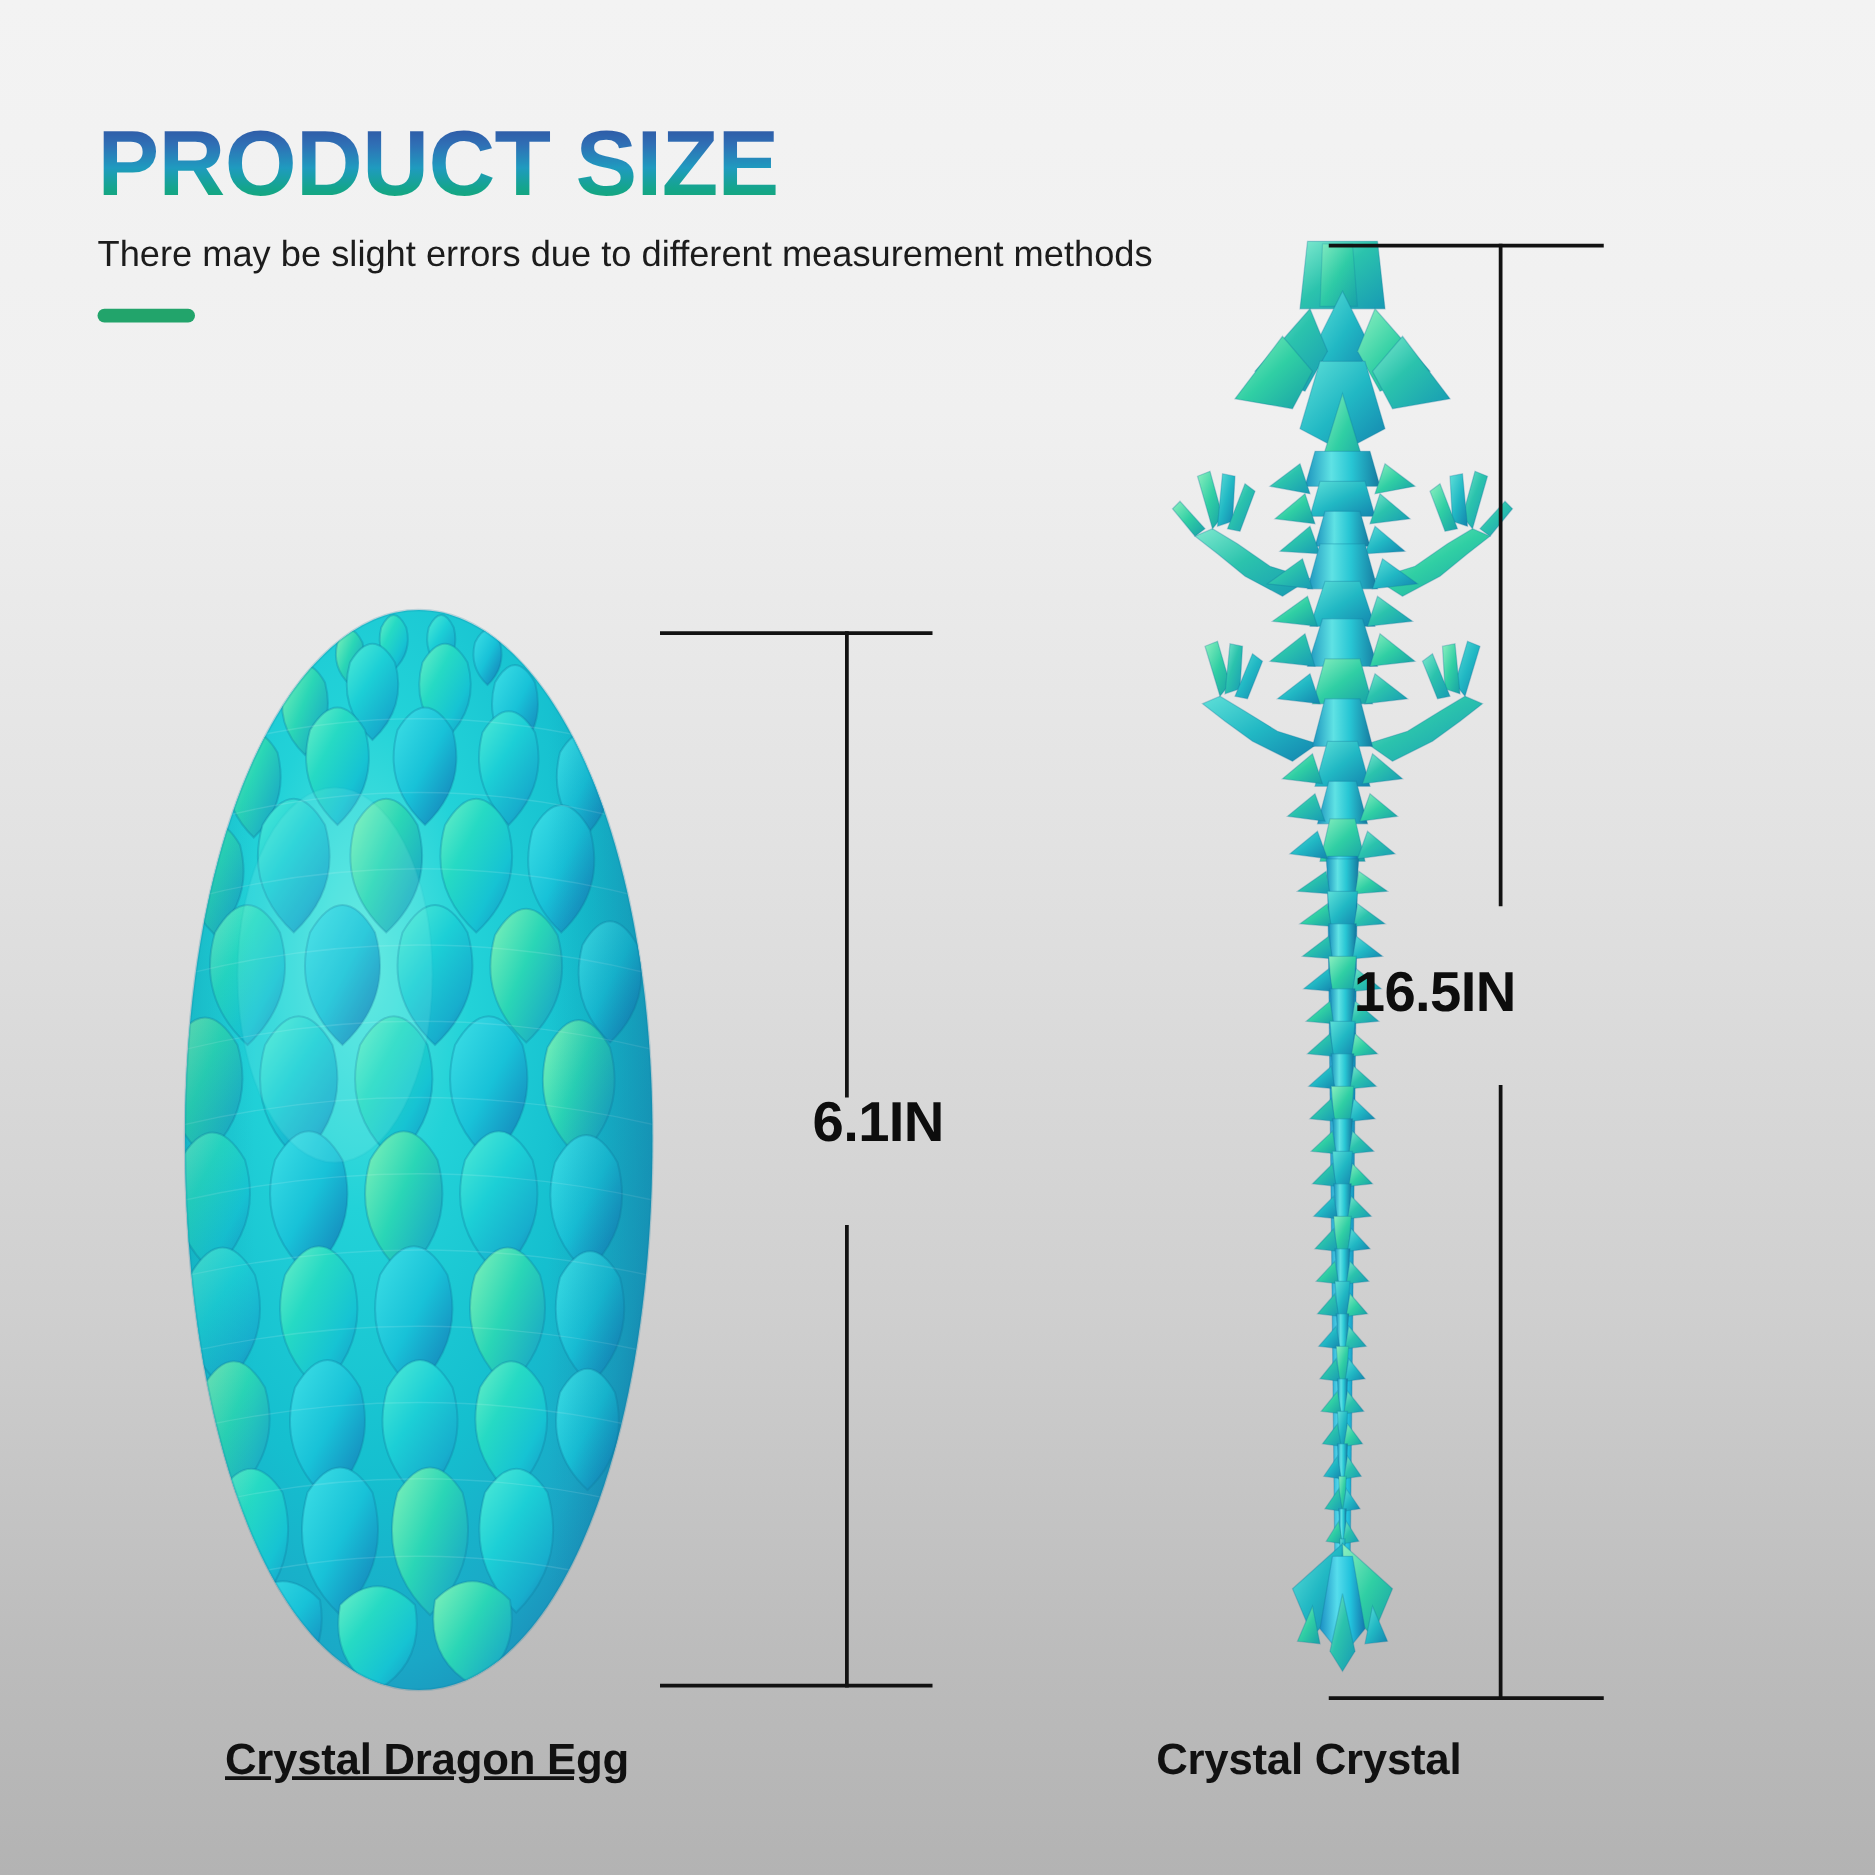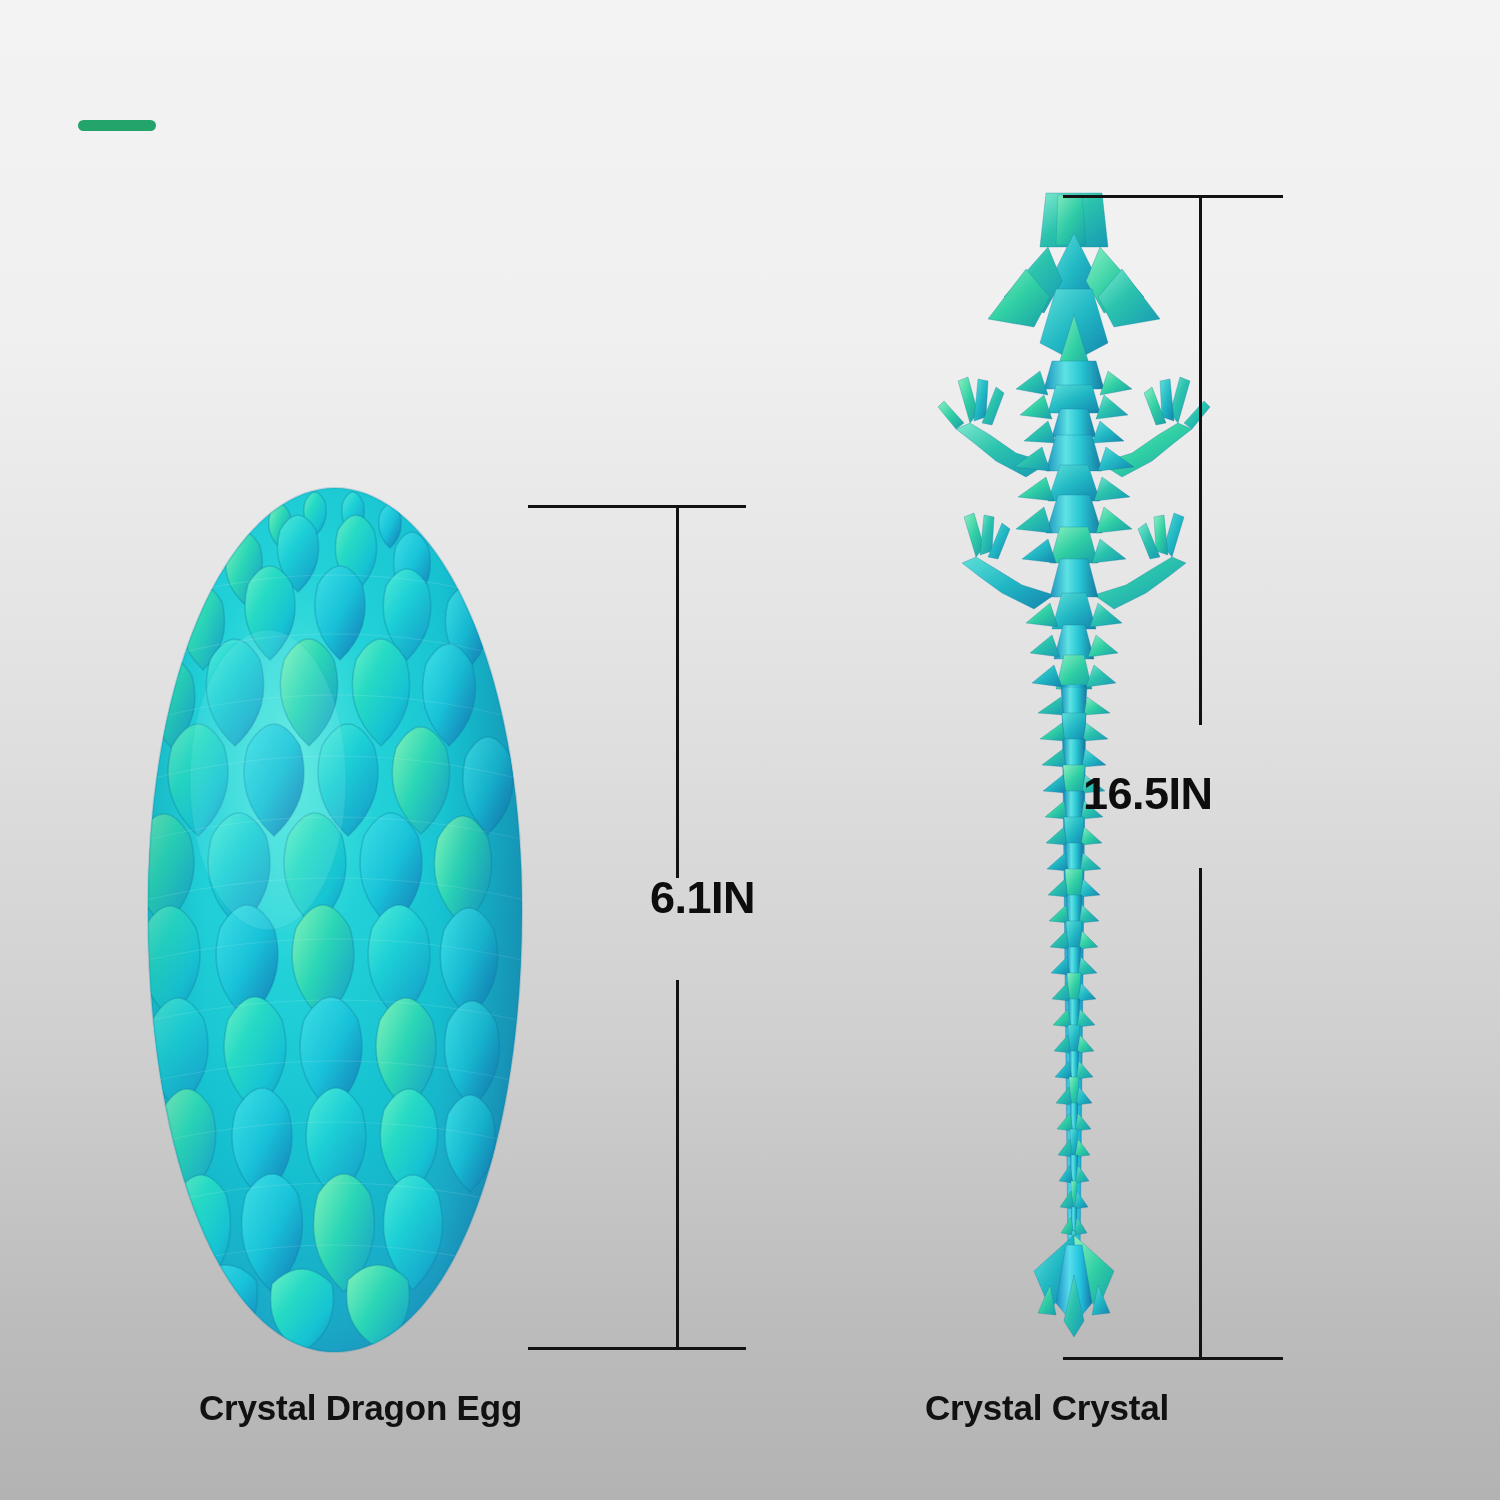--- a/index.html
+++ b/index.html
@@ -66,20 +66,22 @@
 
   
   #egg-art   { position:absolute; left:100px; top:480px; width:470px; height:880px; }
   #dragon-art{ position:absolute; left:930px; top:185px; width:290px; height:1180px; }
   svg { display:block; overflow:visible; }
 </style>
 </head>
 <body>
 
 <div id="header">
+  <div id="title">PRODUCT SIZE</div>
+  <div id="subtitle">There may be slight errors due to different measurement methods</div>
   <div id="accent-bar"></div>
 </div>
 
 <div id="egg-art">
   <svg viewBox="0 0 470 880" width="470" height="880" aria-hidden="true">
     <defs>
       <radialGradient id="eggBody" cx="38%" cy="32%" r="78%">
         <stop offset="0%" stop-color="#59e8e0"></stop>
         <stop offset="30%" stop-color="#22d2d8"></stop>
         <stop offset="62%" stop-color="#15bfcf"></stop>
@@ -443,14 +445,14 @@
 <div class="dimline v-line" style="left:676px; top:505px; height:373px;"></div>
 <div class="dimline v-line" style="left:676px; top:980px; height:370px;"></div>
 <div class="dimlabel" style="left:650px; top:872px;">6.1IN</div>
 
 <div class="dimline h-line" style="left:1063px; top:195px; width:220px;"></div>
 <div class="dimline h-line" style="left:1063px; top:1357px; width:220px;"></div>
 <div class="dimline v-line" style="left:1199px; top:195px; height:530px;"></div>
 <div class="dimline v-line" style="left:1199px; top:868px; height:492px;"></div>
 <div class="dimlabel" style="left:1083px; top:768px;">16.5IN</div>
 
-<div class="caption" style="left:199px; top:1388px;">Crystal Dragon Egg</div>
+<div class="caption" style="left:180px; top:1388px;text-decoration:underline;">Crystal Dragon Egg</div>
 <div class="caption" style="left:925px; top:1388px;">Crystal Crystal</div>
 
 </body></html>

